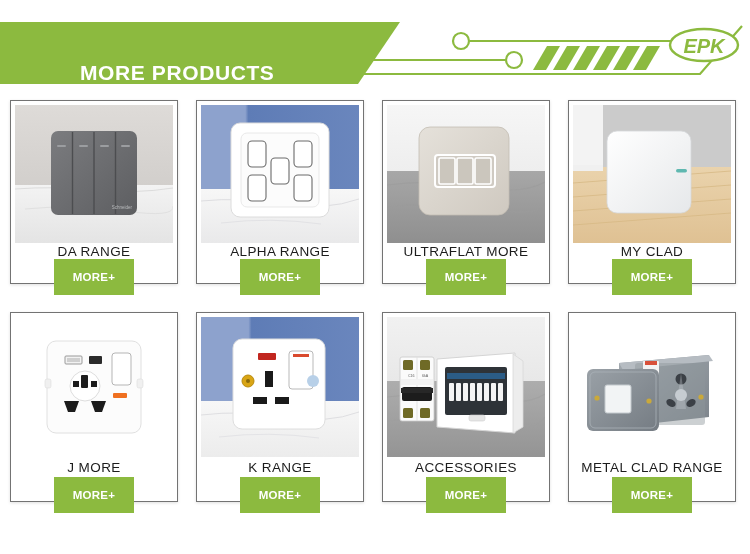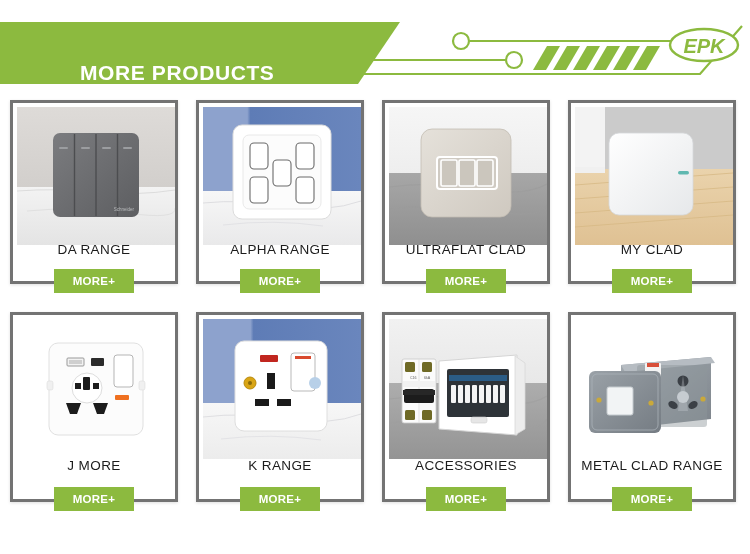--- a/index.html
+++ b/index.html
@@ -24,21 +24,21 @@
   
   .grid { position:absolute; left:0; top:96px; width:750px; }
   .row { position:relative; width:750px; height:212px; }
   .row.row2 { height:220px; }
 
   .card {
     position:absolute;
     top:4px;
     width:168px; height:184px;
     background:#ffffff;
-    border:3px solid #737373;
+    border:1px solid #737373;
     box-shadow:0 1px 3px rgba(0,0,0,.13);
   }
   .row2 .card { height:190px; }
 
   .card.c0 { left:10px; }
   .card.c1 { left:196px;padding-left:42px; }
   .card.c2 { left:382px; }
   .card.c3 { left:568px; }
 
   .thumb {
@@ -57,21 +57,21 @@
     letter-spacing:.4px;
     font-family:"Liberation Sans", sans-serif;
     white-space:nowrap;
   }
   .row2 .card-title { bottom:26px; }
 
   .more-btn {
     position:absolute;
     left:50%; transform:translateX(-50%);
     bottom:-12px;
-    width:80px; height:24px;
+    width:80px; height:36px;
     background:#8CBA3F;
     color:#ffffff;
     font-size:11.5px;
     font-weight:bold;
     letter-spacing:.3px;
     display:flex; align-items:center; justify-content:center;
     cursor:pointer;
     font-family:"Liberation Sans", sans-serif;
   }
 </style>
@@ -214,21 +214,21 @@
               <rect x="32" y="22" width="90" height="88" rx="11" fill="url(#g-ul-p)" stroke="#c3bdb3" stroke-width="0.8"></rect>
               <rect x="48" y="50" width="60" height="32" rx="3" fill="#cfcac2" stroke="#ffffff" stroke-width="2"></rect>
               <g fill="#cbc6bd" stroke="#ffffff" stroke-width="1.6">
                 <rect x="52" y="53" width="16" height="26" rx="1.5"></rect>
                 <rect x="70" y="53" width="16" height="26" rx="1.5"></rect>
                 <rect x="88" y="53" width="16" height="26" rx="1.5"></rect>
               </g>
             </g>
           </svg>
         </div>
-        <div class="card-title">ULTRAFLAT CLAD</div>
+        <div class="card-title">ULTRAFLAT MORE</div>
         <div class="more-btn">MORE+</div>
       </div>
 
       <div class="card c3">
         <div class="thumb">
           <svg width="158" height="138" viewBox="0 0 158 138">
             <defs>
               <linearGradient id="g-my-w" x1="0" y1="0" x2="0" y2="1">
                 <stop offset="0" stop-color="#ead3ac"></stop>
                   <stop offset="1" stop-color="#dfc193"></stop>

